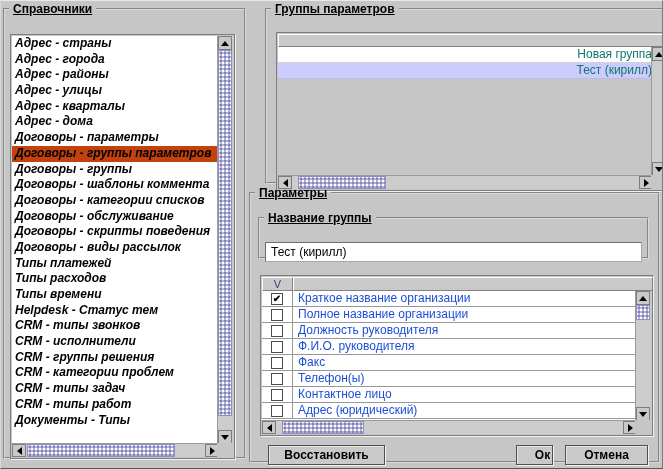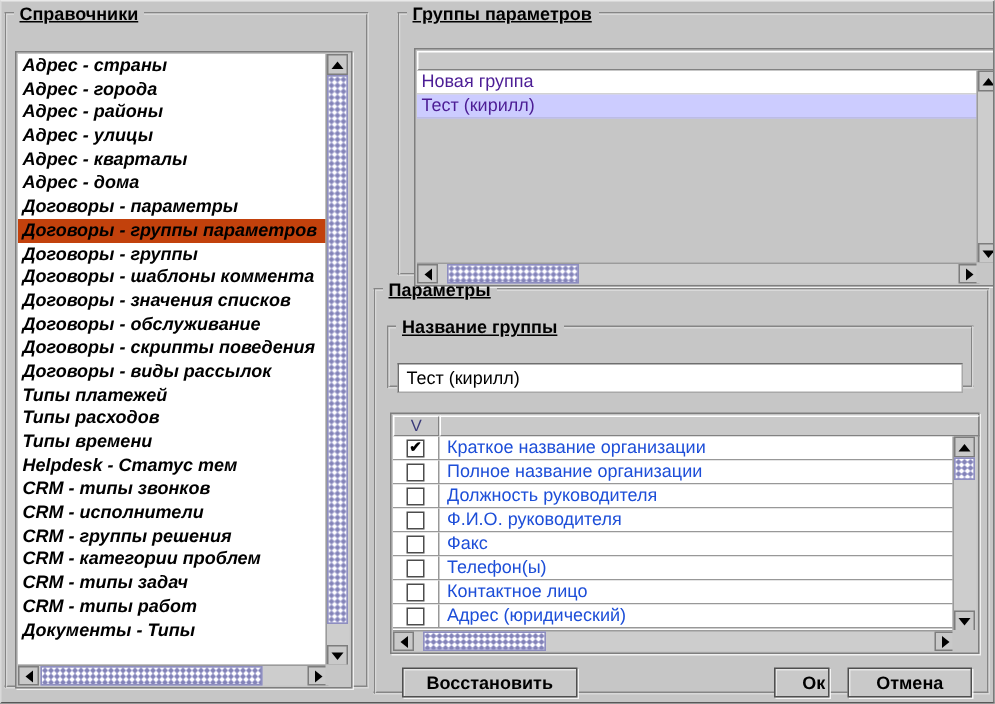--- a/index.html
+++ b/index.html
@@ -60,23 +60,23 @@
   .dir-row.selected { background:#c2410c; }
   
   #grp-fs { left:264px; top:1px; width:411px; height:182px; }
   #grp-sp { left:9px; top:16px; width:393px; height:159px; }
   #grp-header { position:absolute; left:1px; top:1px; width:391px; height:13px; display:flex; }
   #grp-sp .vp  { left:1px; top:14px; width:374px; height:129px; background:#c6c6c6; }
   #grp-sp .vsb { right:1px; top:14px; width:16px; height:129px; }
   #grp-sp .hsb { left:1px; bottom:1px; width:375px; height:14px; }
   #grp-sp .corner { right:1px; bottom:1px; width:16px; height:14px; }
   .grp-row {
-    height:16px; line-height:15px; padding-left:3px; font-size:12px; color:#4c1d95;
+    height:16px; line-height:15px; padding-left:3px; font-size:12px; color:#0f766e;
     background:#fff; border-bottom:1px solid #d2d2d2;
-    white-space:nowrap; overflow:hidden;
+    white-space:nowrap; overflow:hidden;text-align:right;
   }
   .grp-row.selected { background:#ccccff; border-bottom-color:#bcbce6; }
   
   #par-fs { left:248px; top:185px; width:411px; height:277px; }
   #name-fs { left:7px; top:11px; width:391px; height:48px; }
   #name-field {
     position:absolute; left:5px; top:17px; width:377px; height:20px;
     background:#fff; border:1px solid; border-color:#6e6e6e #a8a8a8 #a8a8a8 #6e6e6e;
     font-size:12px; line-height:18px; padding-left:5px; color:#000;
     white-space:nowrap; overflow:hidden;
@@ -128,21 +128,21 @@
           <div class="dir-row">Адрес - страны</div>
           <div class="dir-row">Адрес - города</div>
           <div class="dir-row">Адрес - районы</div>
           <div class="dir-row">Адрес - улицы</div>
           <div class="dir-row">Адрес - кварталы</div>
           <div class="dir-row">Адрес - дома</div>
           <div class="dir-row">Договоры - параметры</div>
           <div class="dir-row selected">Договоры - группы параметров</div>
           <div class="dir-row">Договоры - группы</div>
           <div class="dir-row">Договоры - шаблоны коммента</div>
-          <div class="dir-row">Договоры - значения списков</div>
+          <div class="dir-row">Договоры - категории списков</div>
           <div class="dir-row">Договоры - обслуживание</div>
           <div class="dir-row">Договоры - скрипты поведения</div>
           <div class="dir-row">Договоры - виды рассылок</div>
           <div class="dir-row">Типы платежей</div>
           <div class="dir-row">Типы расходов</div>
           <div class="dir-row">Типы времени</div>
           <div class="dir-row">Helpdesk - Статус тем</div>
           <div class="dir-row">CRM - типы звонков</div>
           <div class="dir-row">CRM - исполнители</div>
           <div class="dir-row">CRM - группы решения</div>

